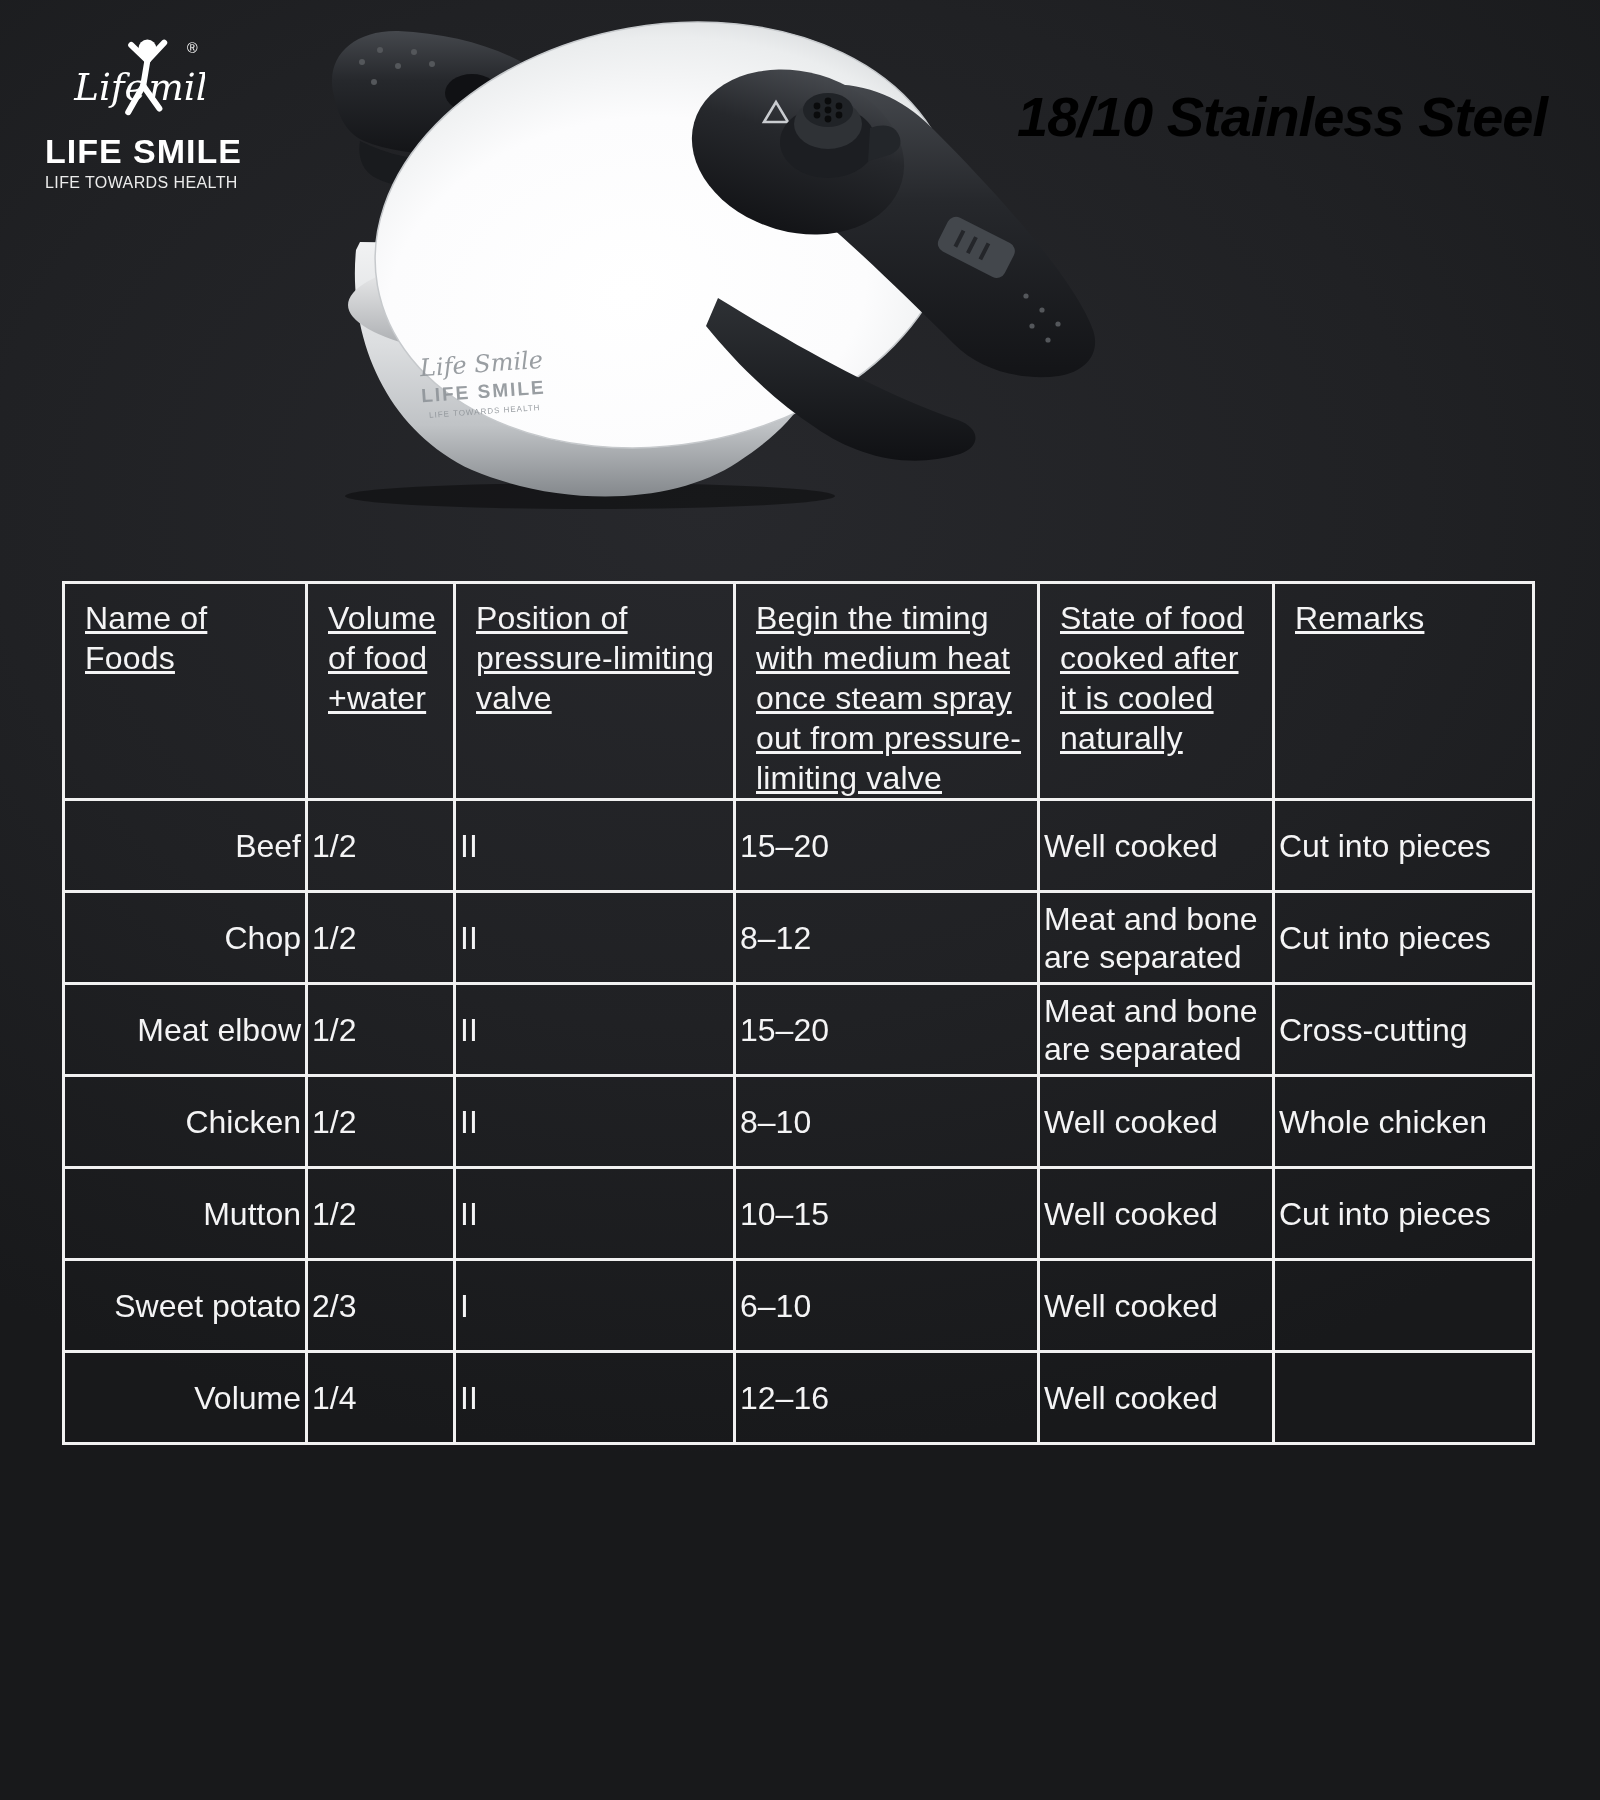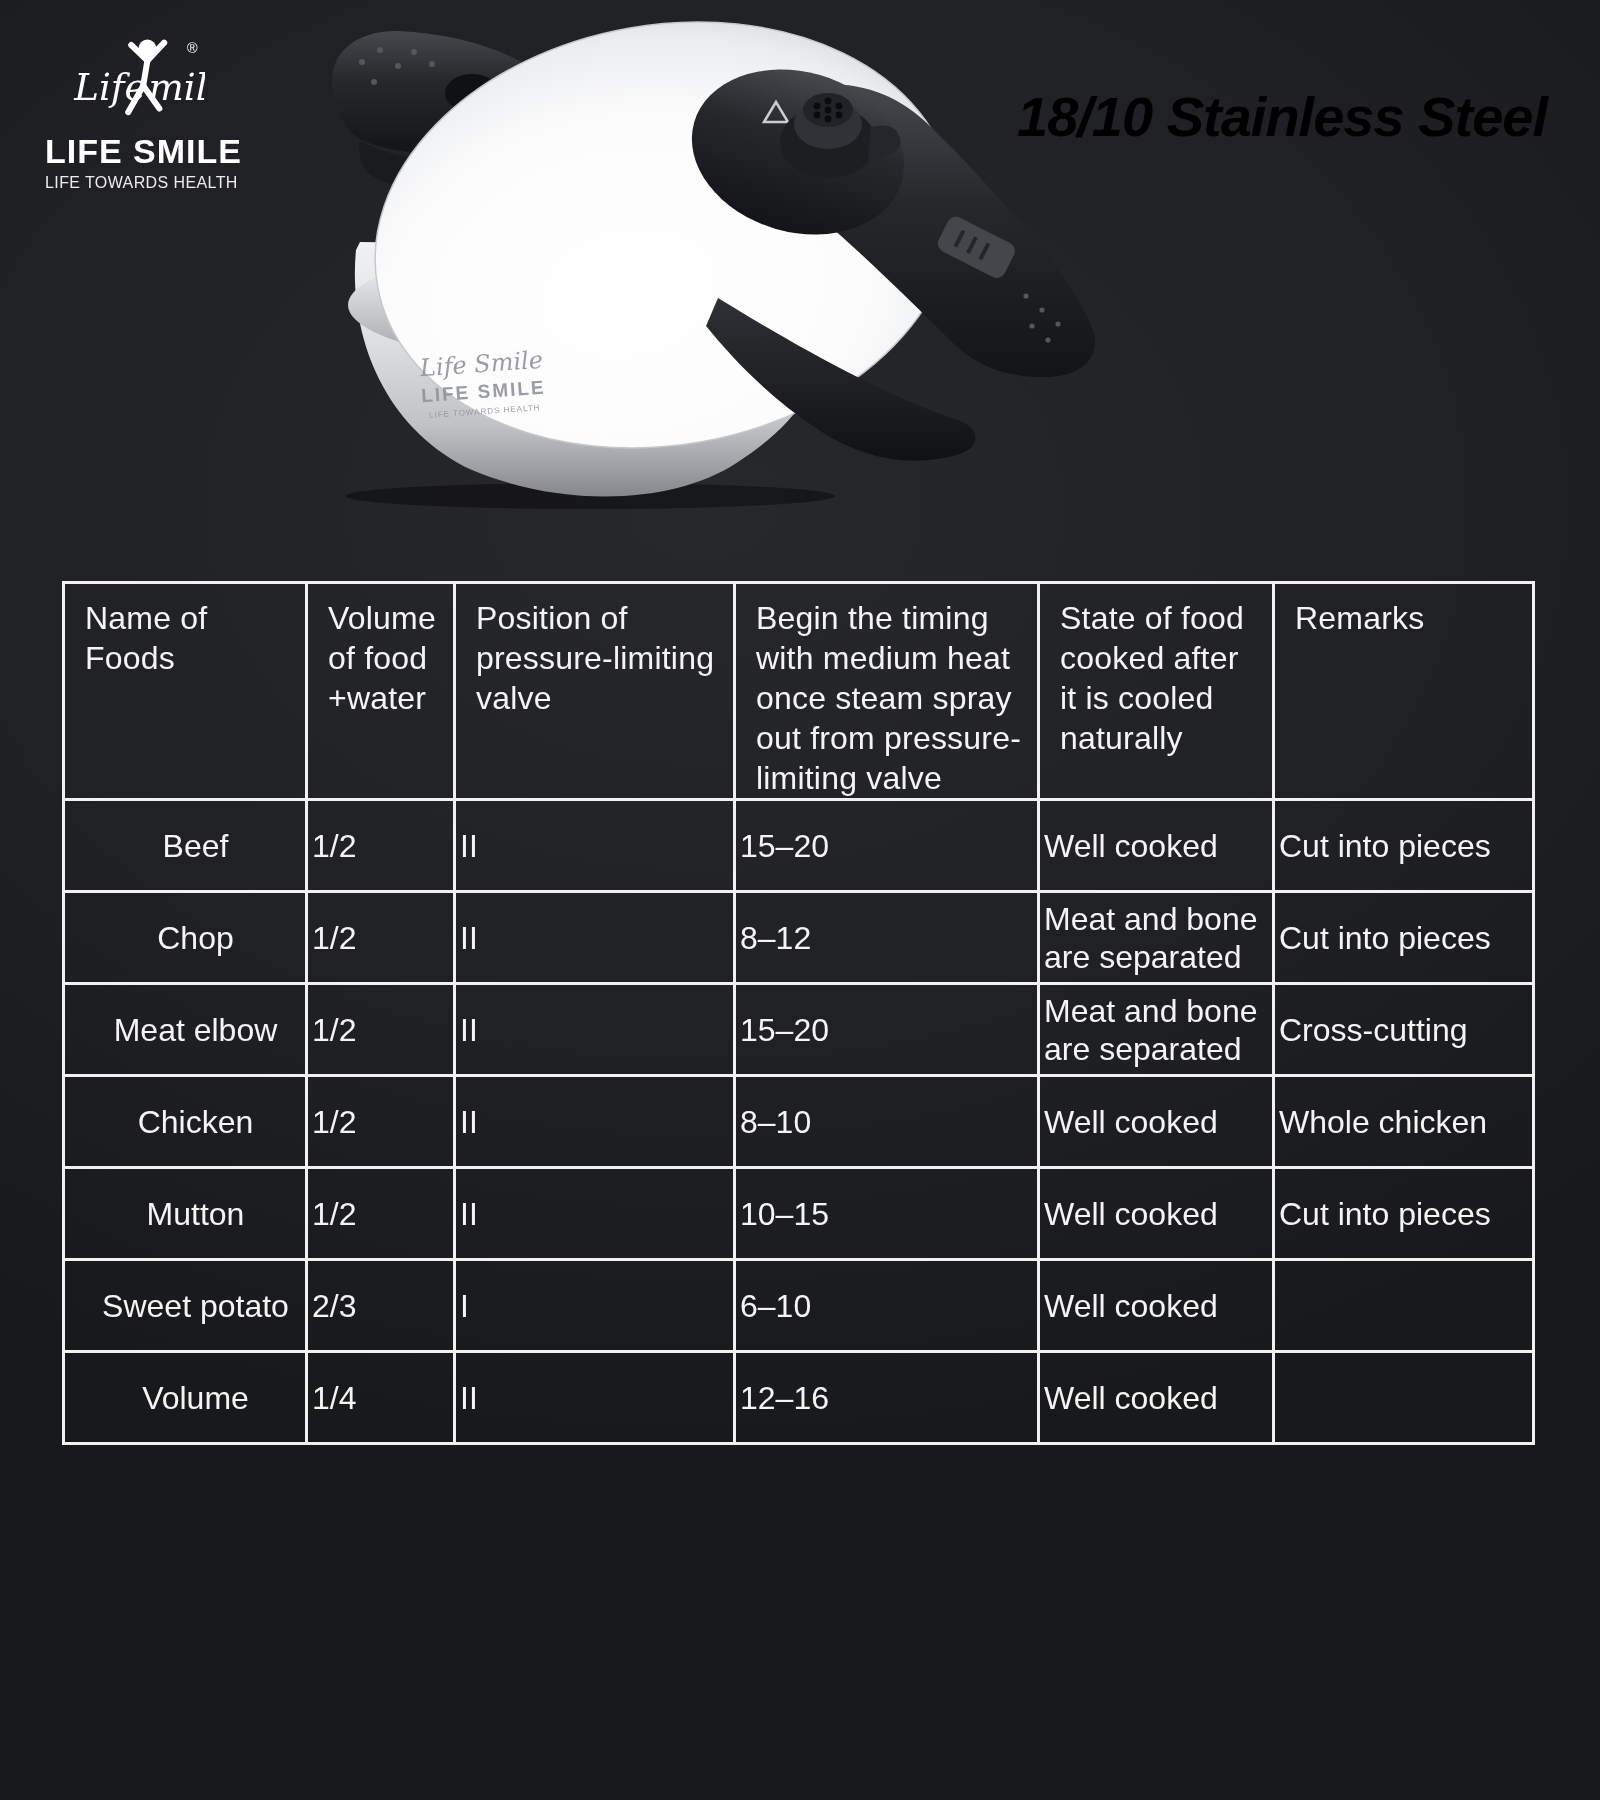--- a/index.html
+++ b/index.html
@@ -34,27 +34,27 @@
     border-collapse:collapse;table-layout:fixed;
   }
   col.c0{width:243px;} col.c1{width:148px;} col.c2{width:280px;}
   col.c3{width:304px;} col.c4{width:235px;} col.c5{width:260px;}
   th,td{border:3px solid #f1f1f1;font-weight:400;color:#f4f4f5;}
   th{
     font-size:32px;line-height:40px;letter-spacing:0.2px;
     vertical-align:top;text-align:left;
     padding:14px 8px 0 20px;white-space:pre-line;
   }
-  thead tr{height:179px;}
+  thead tr{height:179px;text-decoration:underline;}
   tbody tr{height:92px;}
   td{
     font-size:32px;line-height:38px;vertical-align:middle;
     padding:0 4px;white-space:pre-line;
   }
-  td.c0{text-align:center;padding-left:25px;}
+  td.c0{text-align:right;padding-left:25px;}
 </style>
 </head>
 <body>
 
 <div class="page">
 
   <div class="brand">
     <svg class="brand-mark" viewBox="0 0 220 160" aria-hidden="true">
       <text class="scriptL" x="2" y="112">Life</text>
       <g stroke="#ffffff" stroke-width="10" stroke-linecap="round" fill="none">

